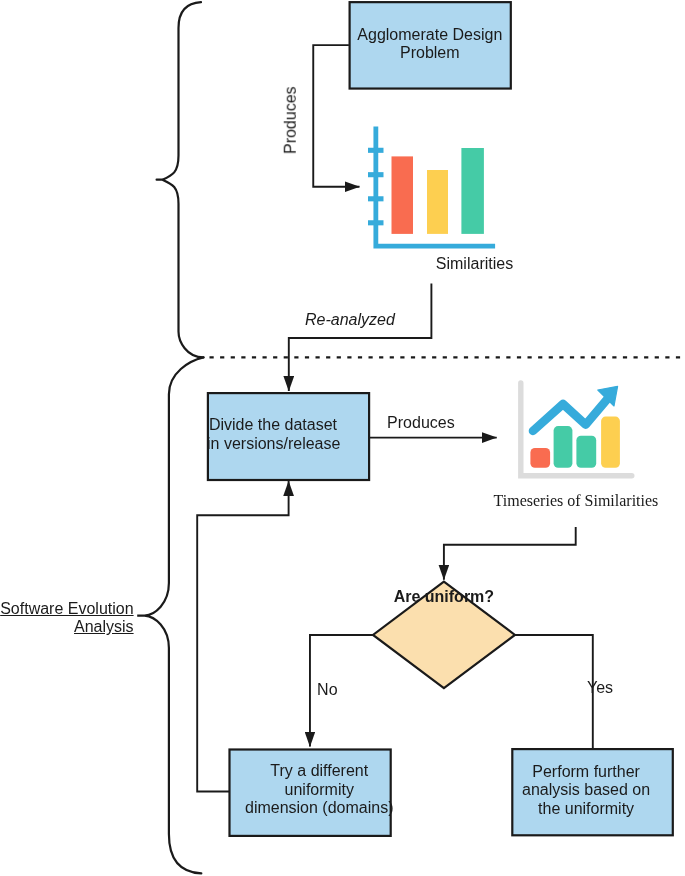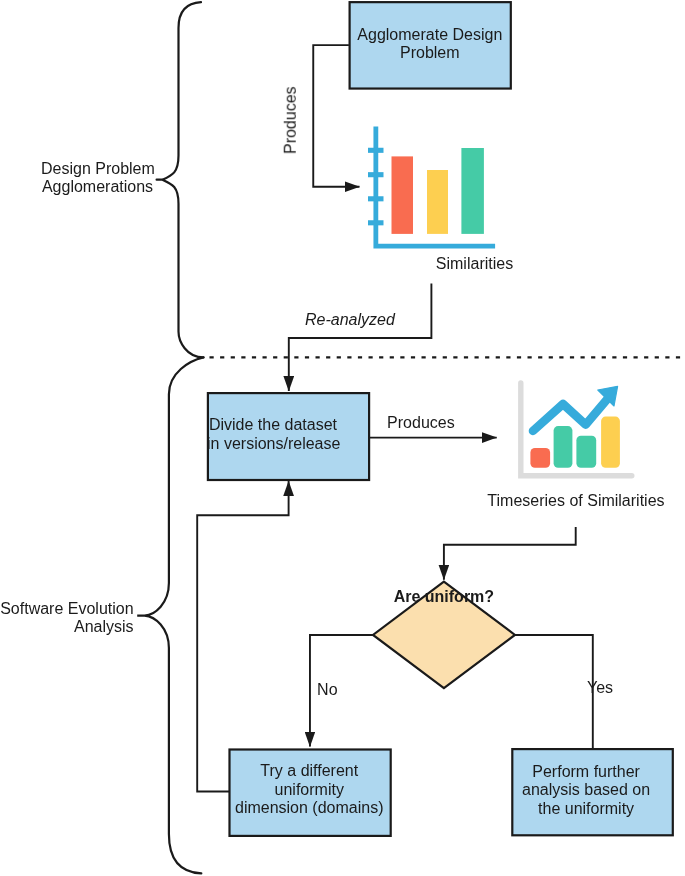--- a/index.html
+++ b/index.html
@@ -111,43 +111,39 @@
   <svg class="layer" viewBox="0 0 685 876">
     <path d="M 520.8 382.9 L 520.8 475.8 L 631.8 475.8" fill="none" stroke="#dcdcdc" stroke-width="5.4" stroke-linecap="round"></path>
     <rect x="530.4" y="448.0" width="19.7" height="19.7" rx="4.5" fill="#f96c50"></rect>
     <rect x="553.6" y="426.1" width="18.8" height="41.6" rx="4.5" fill="#45cba6"></rect>
     <rect x="576.4" y="435.7" width="19.8" height="32.0" rx="4.5" fill="#45cba6"></rect>
     <rect x="601.1" y="416.6" width="18.8" height="51.1" rx="4.5" fill="#fdcf50"></rect>
     <path d="M 533.0 430.9 L 563.0 404.0 L 585.6 424.7 L 608.0 398.2" fill="none" stroke="#36abdb" stroke-width="8.6" stroke-linejoin="round" stroke-linecap="round"></path>
     <path d="M 597.8 390.0 L 617.6 386.3 L 614.0 406.0 z" fill="#36abdb" stroke="#36abdb" stroke-width="1.2" stroke-linejoin="round"></path>
   </svg>
 
-  <div class="lbl" style="left:41px; top:159.5px; width:113px; text-align:center;">
-    <div>Design Problem</div>
-    <div>Agglomerations</div>
-  </div>
 
-  <div class="lbl" style="left:0px; top:599.8px; width:133.6px; text-align:right;">
+  <div class="lbl" style="left:0px; top:599.8px; width:133.6px; text-align:right;text-decoration:underline;">
     <div>Software Evolution</div>
     <div>Analysis</div>
   </div>
 
   <div class="lbl" style="left:349.8px; top:25.6px; width:160.0px;">
     <div>Agglomerate Design</div>
     <div>Problem</div>
   </div>
 
   <div class="lbl" style="left:207px; top:416px; width:132px;">
     <div>Divide the dataset</div>
     <div>in versions/release</div>
   </div>
 
   <div class="lbl" style="left:374px; top:588px; width:139.8px;font-weight:bold;">Are uniform?</div>
 
-  <div class="lbl" style="left:230px; top:762px; width:158.5px;">
+  <div class="lbl" style="left:240px; top:762px; width:158.5px;">
     <div>Try a different</div>
     <div>uniformity</div>
     <div>dimension (domains)</div>
   </div>
 
   <div class="lbl" style="left:513.1px; top:762.6px; width:146px;">
     <div>Perform further</div>
     <div>analysis based on</div>
     <div>the uniformity</div>
   </div>
@@ -157,15 +153,15 @@
   <div class="lbl" style="left:305px; top:311.4px; width:89.9px;font-style:italic;">Re-analyzed</div>
 
   <div class="lbl" style="left:387.1px; top:414px; width:67.6px;">Produces</div>
 
   <div class="lbl" style="left:317.1px; top:681px; width:20.5px; text-align:left;">No</div>
 
   <div class="lbl" style="left:587px; top:679.3px; width:26.2px; text-align:left;">Yes</div>
 
   <div class="lbl" style="left:391.8px; top:254.7px; width:77.4px;margin-left:44px;">Similarities</div>
 
-  <div class="lbl" style="left:487.3px; top:492.3px; width:177.3px;">Timeseries of Similarities</div>
+  <div class="lbl" style="left:487.3px; top:492.3px; width:177.3px;font-family:Liberation Serif, serif;">Timeseries of Similarities</div>
 
 </div>
 
 </body></html>

